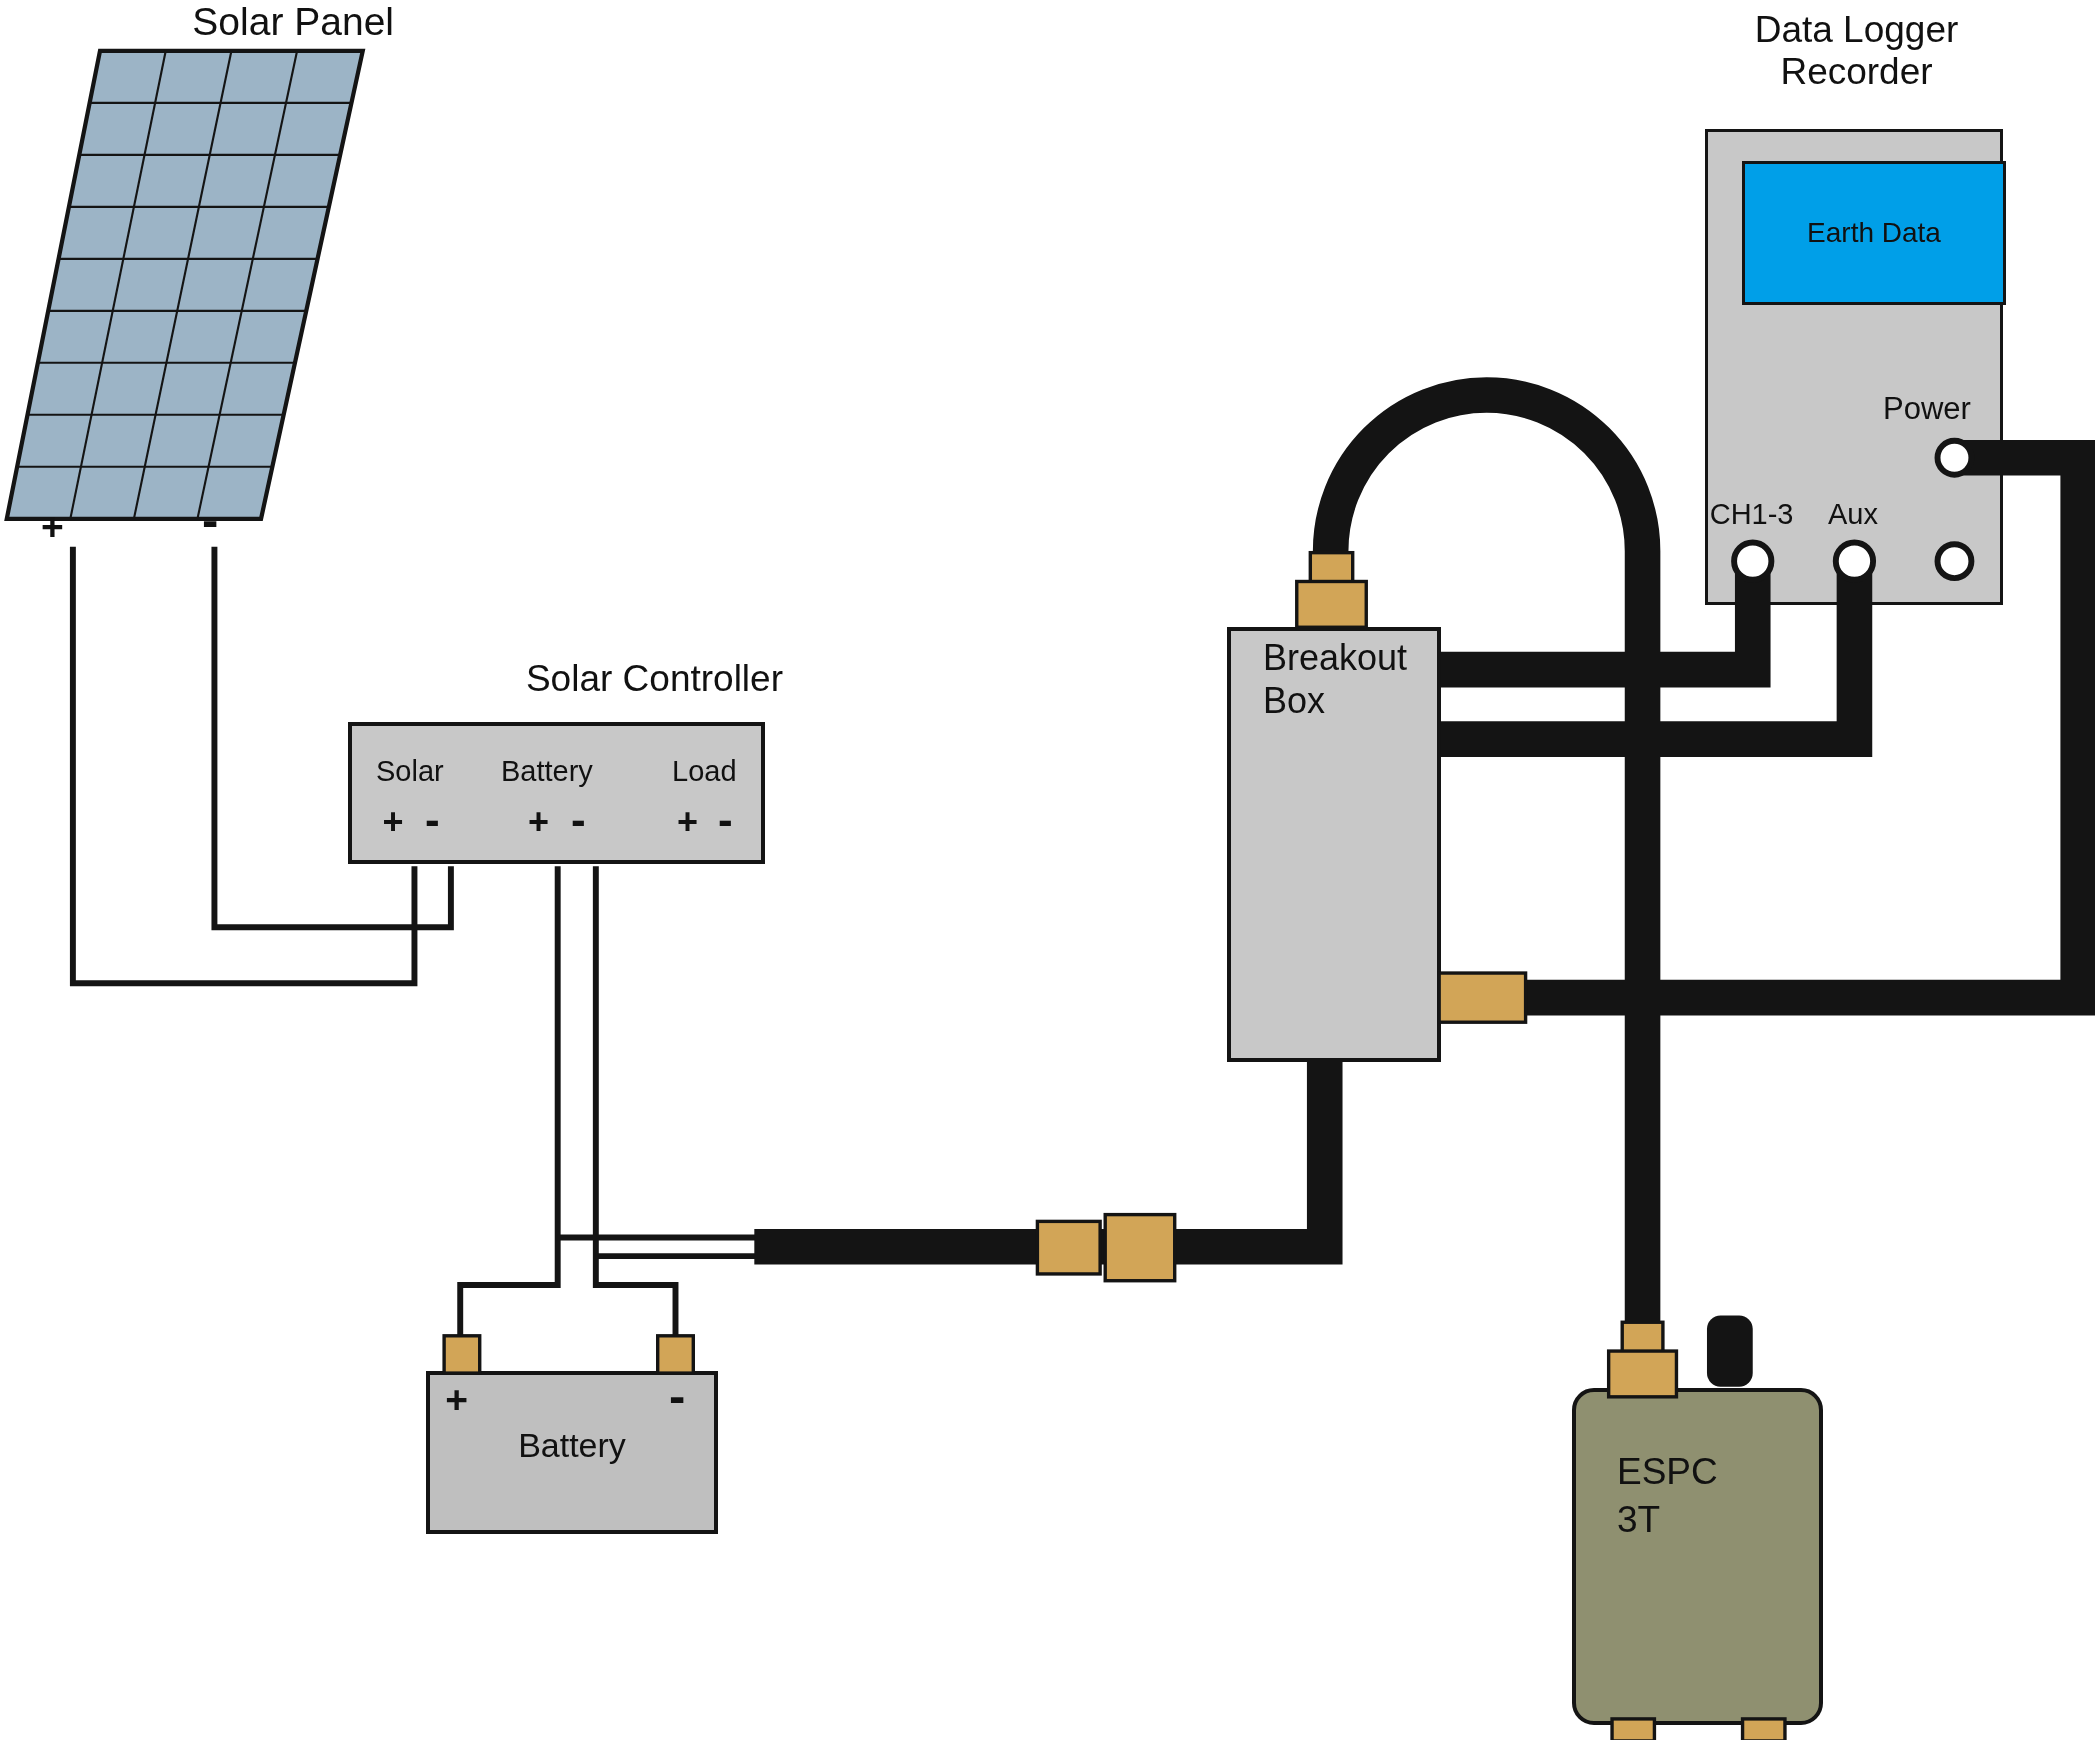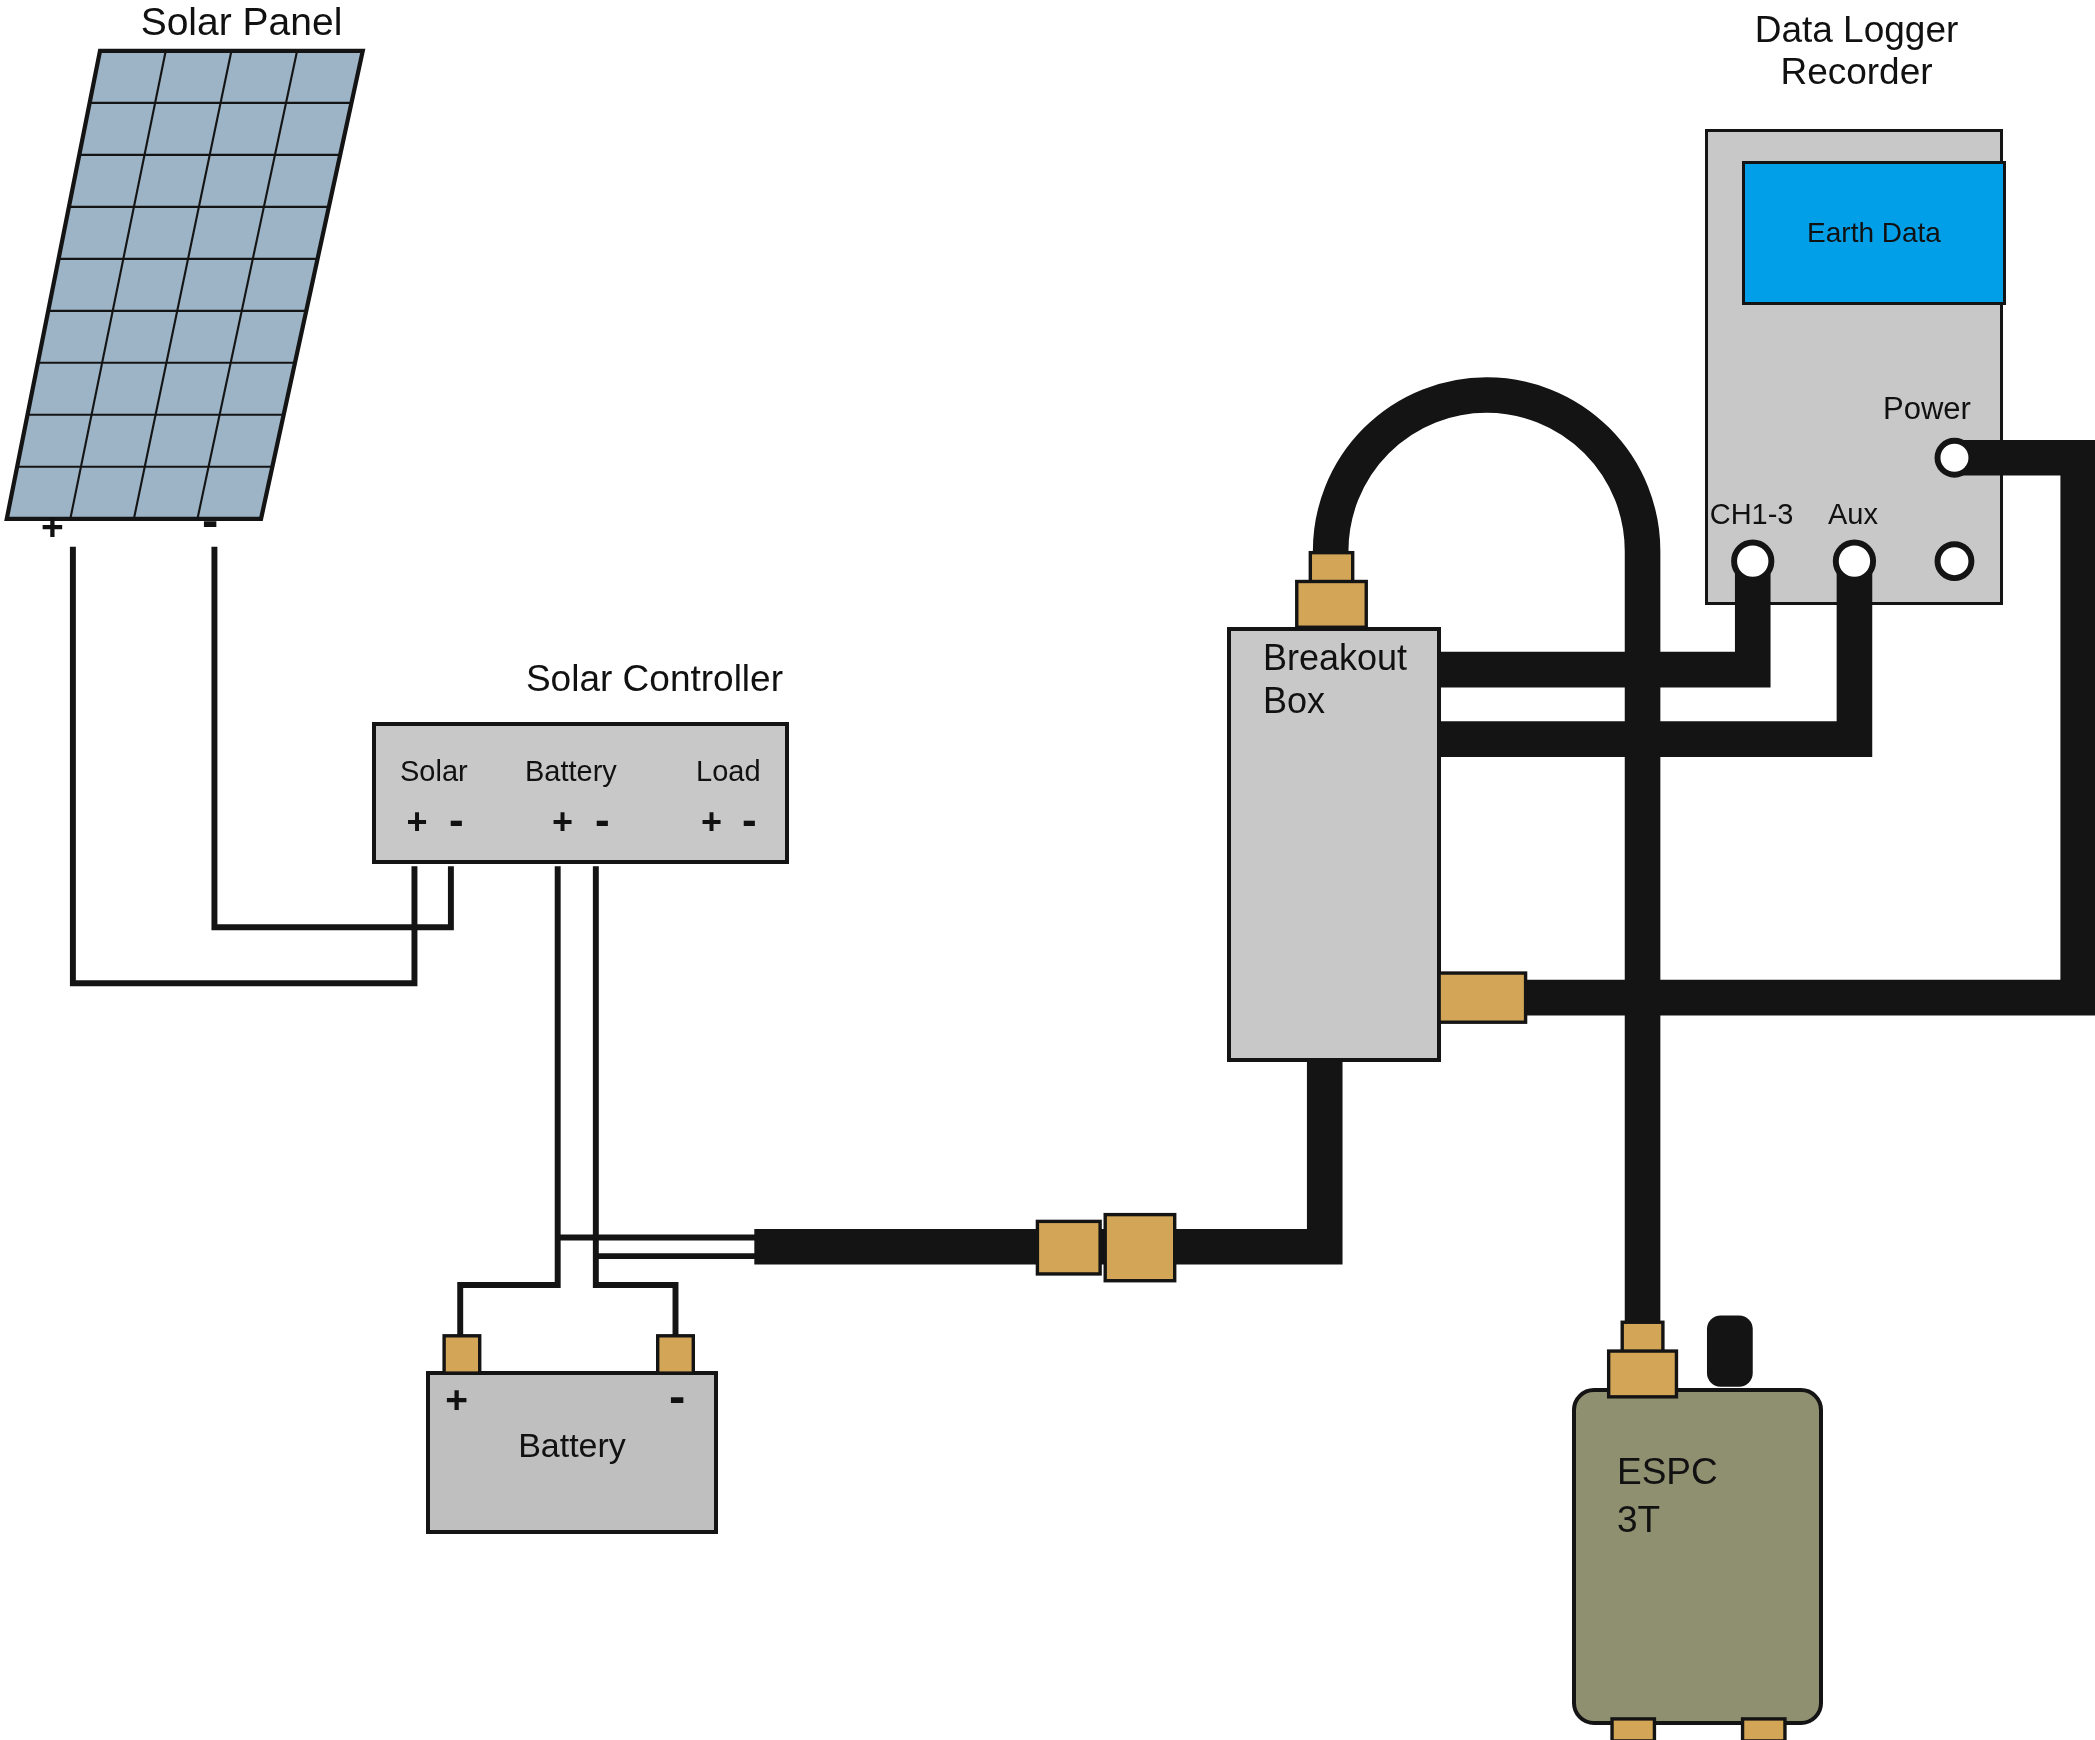--- a/index.html
+++ b/index.html
@@ -28,21 +28,21 @@
   }
   .lbl{position:absolute;color:#111;white-space:nowrap;}
   .sign{font-weight:bold;}
   svg.wires{position:absolute;left:0;top:0;pointer-events:none;}
 </style>
 </head>
 <body>
 
 <div id="canvas">
 
-  <div class="box" style="left:372px;top:722px;width:417px;height:142px;">
+  <div class="box" style="left:348px;top:722px;width:417px;height:142px;">
     <span class="lbl" style="left:24px;top:29px;font-size:29px;">Solar</span>
     <span class="lbl" style="left:149px;top:29px;font-size:29px;">Battery</span>
     <span class="lbl" style="left:320px;top:29px;font-size:29px;">Load</span>
 
     <span class="lbl sign" style="left:30.5px;top:75px;font-size:36px;">+</span>
     <span class="lbl sign" style="left:73px;top:69px;font-size:44px;">-</span>
     <span class="lbl sign" style="left:176px;top:75px;font-size:36px;">+</span>
     <span class="lbl sign" style="left:219px;top:69px;font-size:44px;">-</span>
     <span class="lbl sign" style="left:325px;top:75px;font-size:36px;">+</span>
     <span class="lbl sign" style="left:366px;top:69px;font-size:44px;">-</span>
@@ -130,21 +130,21 @@
     <rect x="2014" y="1552" width="54" height="84" rx="16" style="fill:var(--wire_black);"></rect>
 
     <g style="fill:#ffffff;stroke:var(--wire_black);stroke-width:7;">
       <circle cx="2306" cy="540" r="20"></circle>
       <circle cx="2068" cy="662" r="22"></circle>
       <circle cx="2188" cy="662" r="22"></circle>
       <circle cx="2306" cy="662" r="20"></circle>
     </g>
   </svg>
 
-  <div class="lbl" style="left:89px;top:0px;width:305px;text-align:center;font-size:39px;">Solar Panel</div>
+  <div class="lbl" style="left:89px;top:0px;width:305px;text-align:right;font-size:39px;">Solar Panel</div>
 
   <span class="lbl sign" style="left:41px;top:505px;font-size:39px;">+</span>
   <span class="lbl sign" style="left:202px;top:492px;font-size:49px;">-</span>
 
   <div class="lbl" style="left:366px;top:658px;width:417px;text-align:right;font-size:37px;">Solar Controller</div>
 
   <div class="lbl" style="left:1687px;top:8.5px;width:339px;text-align:center;font-size:37px;line-height:1.15;">
     <span style="display:block;">Data Logger</span>
     <span style="display:block;text-align:center;">Recorder</span>
   </div>

